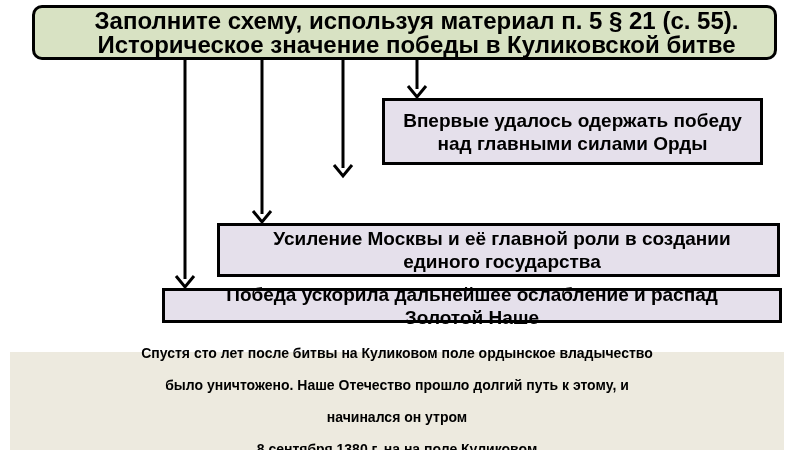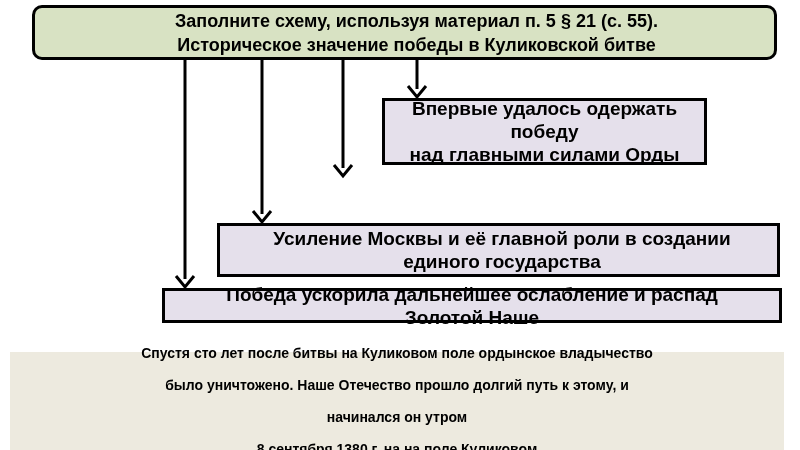--- a/index.html
+++ b/index.html
@@ -24,31 +24,31 @@
   .title-box {
     position: absolute;
     left: 32px; top: 5px;
     width: 745px; height: 55px;
     box-sizing: border-box;
     background: #d8e2c3;
     border: 3px solid #000;
     border-radius: 10px;
     display: flex; align-items: center; justify-content: center;
   }
-  .title-box .txt { font-size: 18px; line-height: 24px; margin-left: 24px; }
+  .title-box .txt { font-size: 24px; line-height: 24px; margin-left: 24px; }
   .item-box {
     position: absolute;
     box-sizing: border-box;
     background: #e5e0eb;
     border: 3px solid #000;
     display: flex; align-items: center; justify-content: center;
     overflow: visible;
   }
   .item-box .txt { font-size: 19px; line-height: 23px; }
-  .box1 { left: 382px; top: 98px;  width: 325px; height: 67px; }
+  .box1 { left: 382px; top: 98px;  width: 381px; height: 67px; }
   .box2 { left: 287px; top: 177px; width: 487px; height: 36px; }
   .box3 { left: 217px; top: 223px; width: 563px; height: 54px; padding-left: 7px; }
   .box4 { left: 162px; top: 288px; width: 620px; height: 35px; }
   .footer-note {
     position: absolute;
     left: 10px; top: 352px;
     width: 774px; height: 98px;
     box-sizing: border-box;
     background: #edeadf;
     display: flex; align-items: center; justify-content: center;

